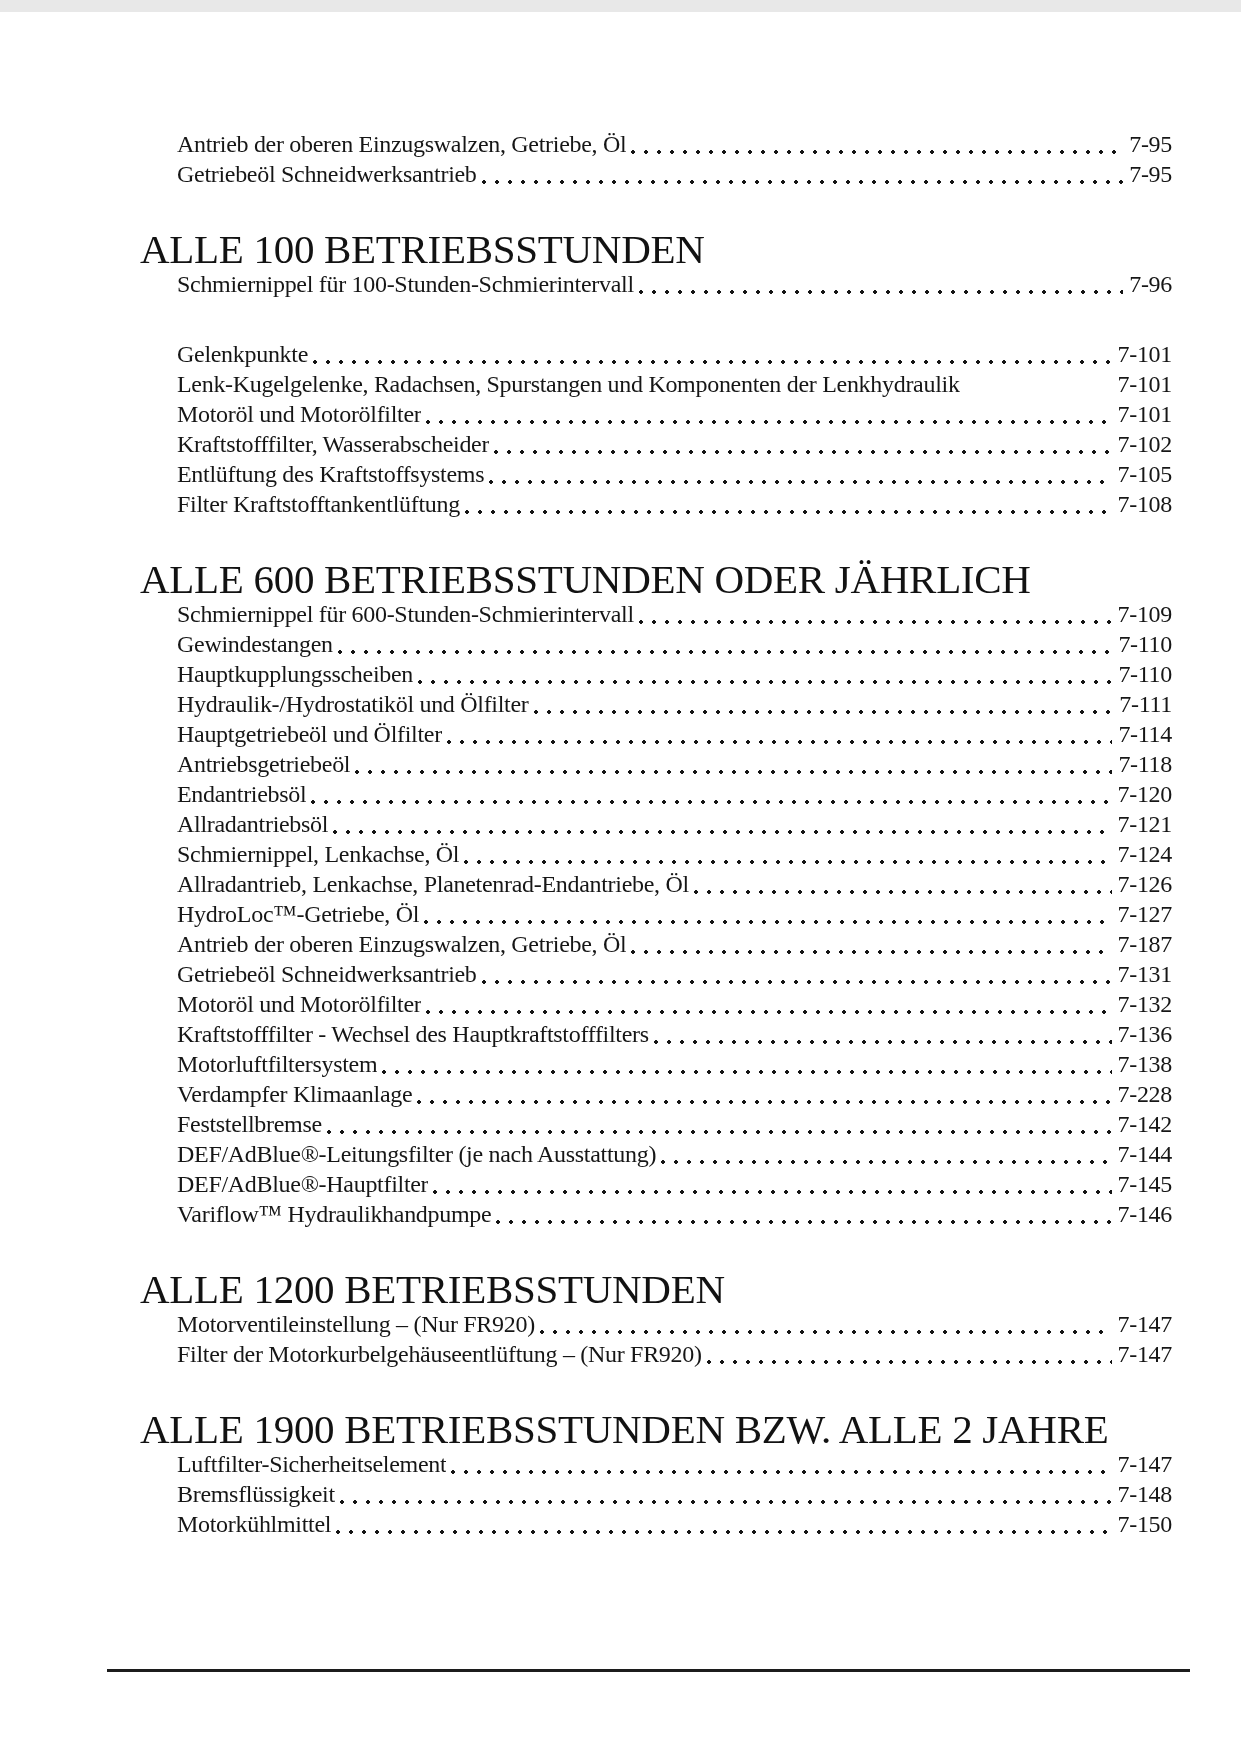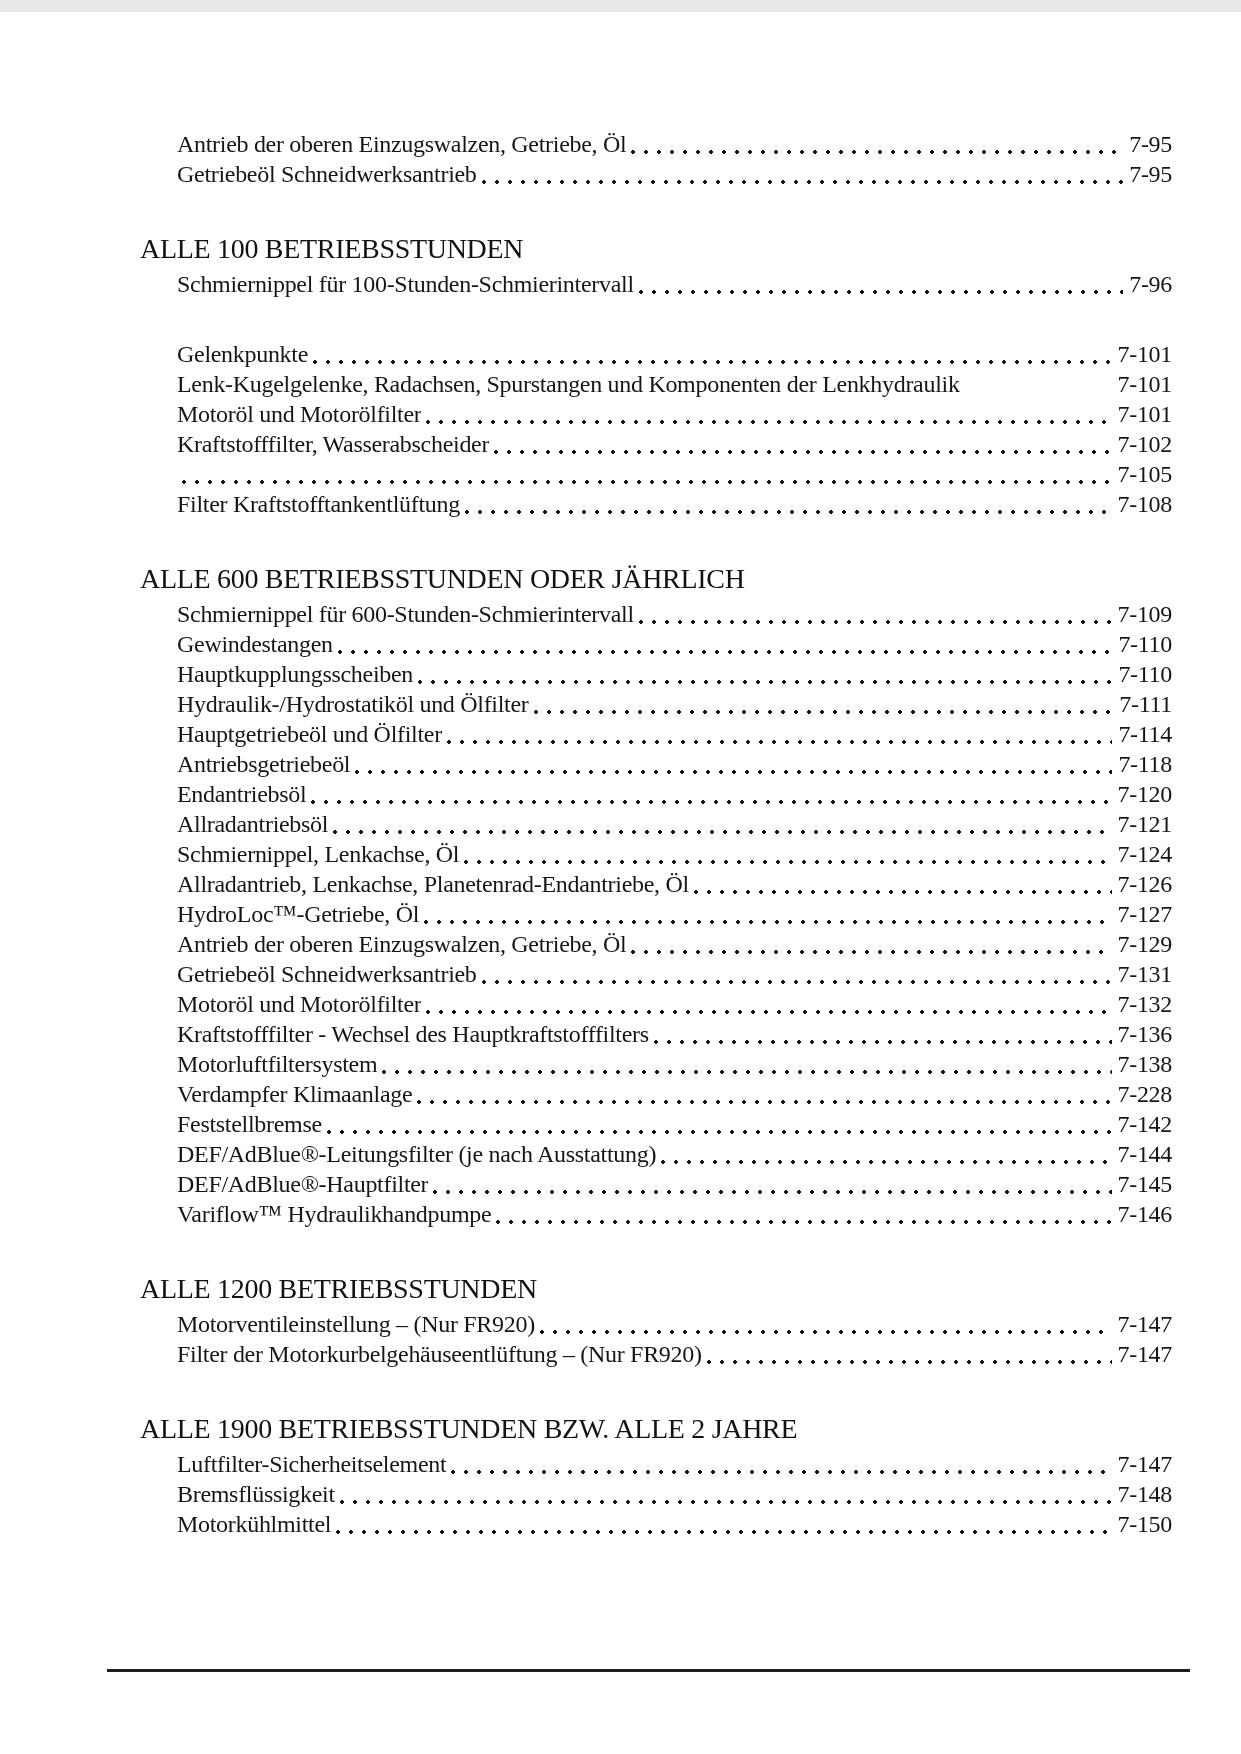--- a/index.html
+++ b/index.html
@@ -20,21 +20,21 @@
   .toc {
     position: absolute;
     left: 140px;
     top: 117px;
     width: 1032px;
   }
   .toc-section { margin-top: 40px; }
   .toc-section:first-child { margin-top: 0; }
   .toc-heading {
     margin: 0;
-    font-size: 28px;
+    font-size: 41px;
     line-height: 40px;
     font-weight: 400;
     letter-spacing: -0.3px;
     white-space: nowrap;
     color: #121212;
   }
   .toc-row {
     display: flex;
     margin-left: 37px;
     font-size: 24px;
@@ -117,20 +117,21 @@
           <span class="label">Motoröl und Motorölfilter</span>
           <span class="dots"></span>
           <span class="pagenum">7-101</span>
         </div>
         <div class="toc-row">
           <span class="label">Kraftstofffilter, Wasserabscheider </span>
           <span class="dots"></span>
           <span class="pagenum">7-102</span>
         </div>
         <div class="toc-row">
+          <span class="label">Entlüftung des Kraftstoffsystems </span>
           <span class="dots"></span>
           <span class="pagenum">7-105</span>
         </div>
         <div class="toc-row">
           <span class="label">Filter Kraftstofftankentlüftung</span>
           <span class="dots"></span>
           <span class="pagenum">7-108</span>
         </div>
       </section>
       <section class="toc-section">
@@ -186,21 +187,21 @@
           <span class="pagenum">7-126</span>
         </div>
         <div class="toc-row">
           <span class="label">HydroLoc™-Getriebe, Öl </span>
           <span class="dots"></span>
           <span class="pagenum">7-127</span>
         </div>
         <div class="toc-row">
           <span class="label">Antrieb der oberen Einzugswalzen, Getriebe, Öl</span>
           <span class="dots"></span>
-          <span class="pagenum">7-129</span>
+          <span class="pagenum">7-187</span>
         </div>
         <div class="toc-row">
           <span class="label">Getriebeöl Schneidwerksantrieb </span>
           <span class="dots"></span>
           <span class="pagenum">7-131</span>
         </div>
         <div class="toc-row">
           <span class="label">Motoröl und Motorölfilter</span>
           <span class="dots"></span>
           <span class="pagenum">7-132</span>

